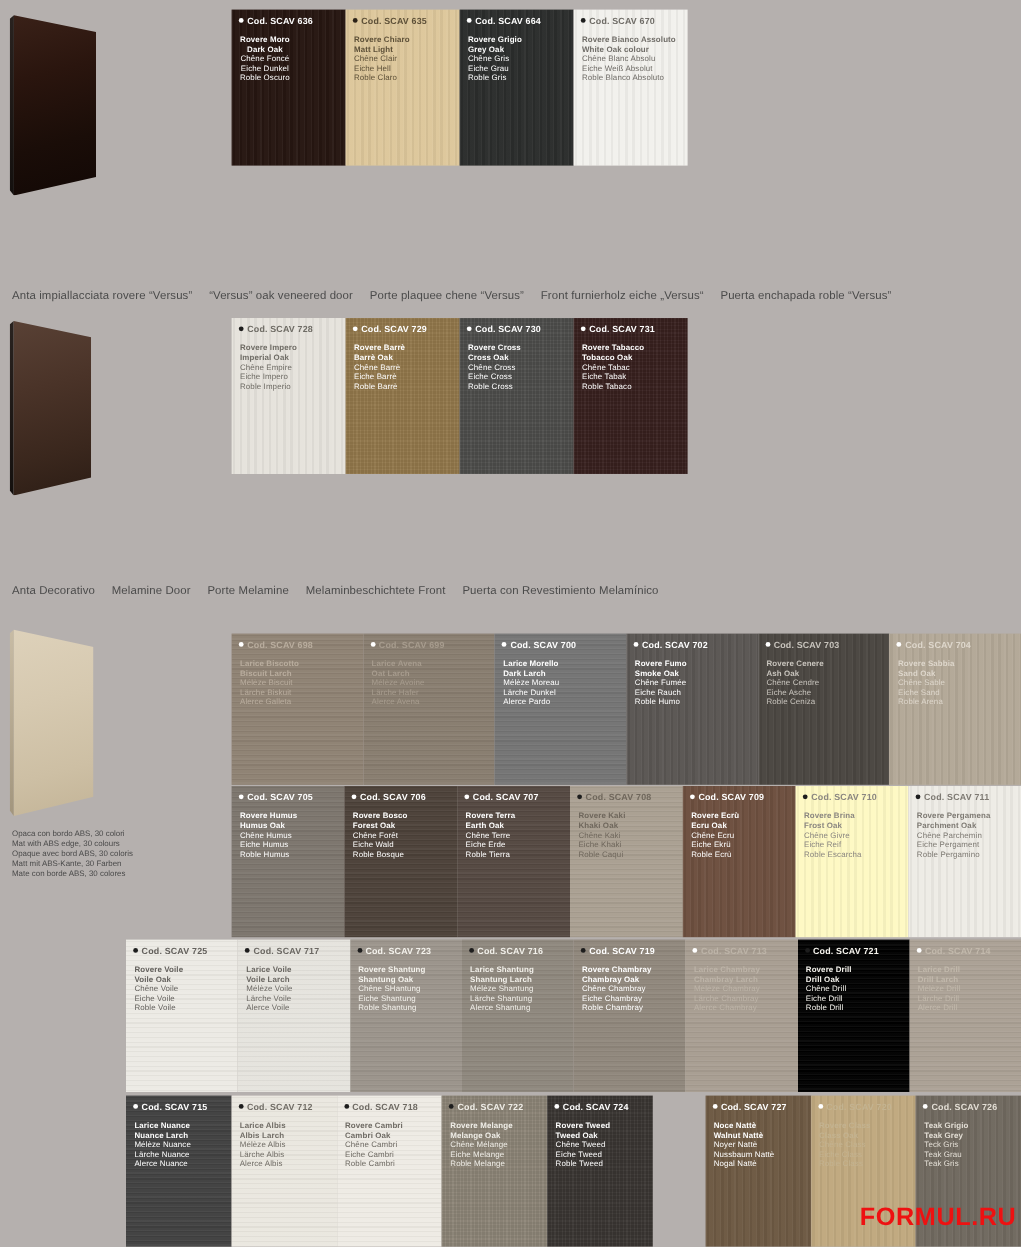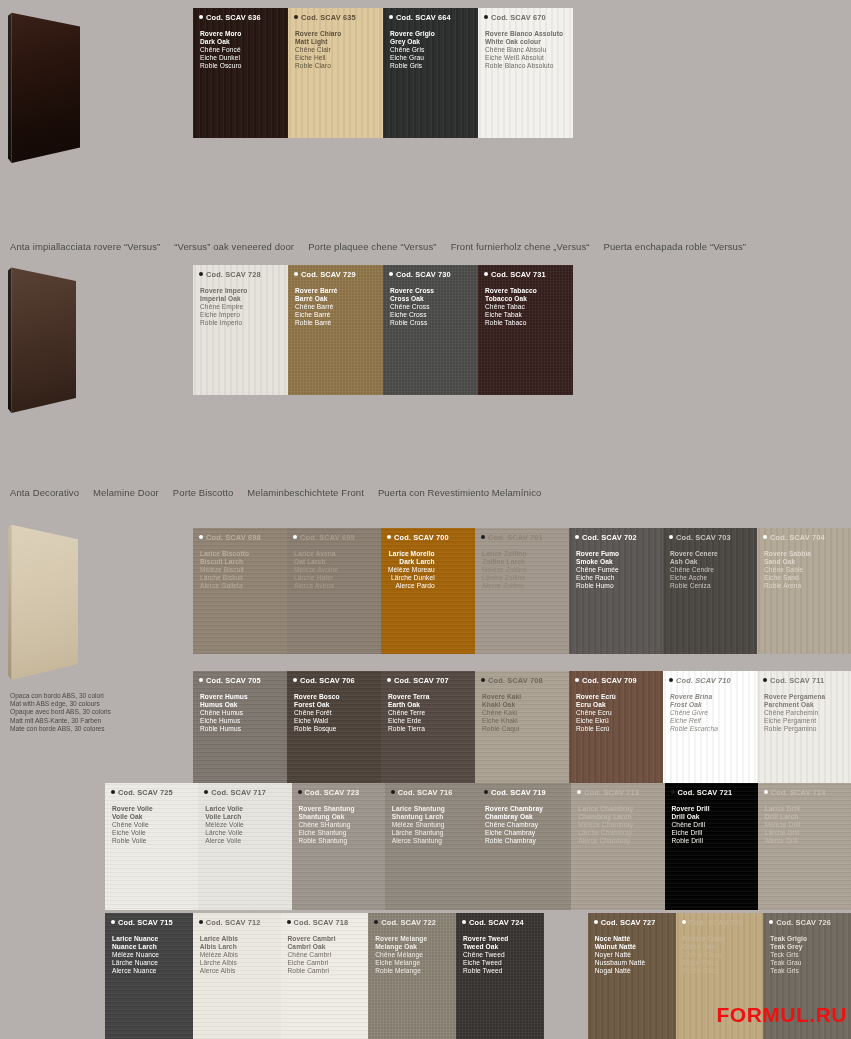--- a/index.html
+++ b/index.html
@@ -95,21 +95,21 @@
 <body style="background: rgb(181, 176, 174);">
 
 <div class="page">
 
   <div class="door" style="left:8px; top:8px; width:72px; height:155px;">
     <div class="edge"></div>
     <div class="panel" style="background:linear-gradient(165deg,#3b2219 0%,#2a150e 35%,#1a0d08 70%,#120805 100%);"></div>
   </div>
 
   <div class="grid" style="left:193px; top:8px; width:380px; height:130px;">
-      <div class="sw" style="flex: 1 1 0px; background: rgb(38, 22, 17);">
+      <div class="sw" style="flex: 1 1 0px; background: rgb(38, 22, 17); text-align: center;">
         <div class="grain v"></div>
         <div class="code" style="color: rgb(255, 255, 255);"><span class="dot" style="background: rgb(255, 255, 255);"></span>Cod. SCAV 636</div>
         <div class="names" style="color: rgb(255, 255, 255);">
           <div>Rovere Moro</div>
           <div>Dark Oak</div>
           <div>Chêne Foncé</div>
           <div>Eiche Dunkel</div>
           <div>Roble Oscuro</div>
         </div>
       </div>
@@ -141,21 +141,21 @@
         <div class="names" style="color: rgb(111, 108, 103);">
           <div>Rovere Bianco Assoluto</div>
           <div>White Oak colour</div>
           <div>Chêne Blanc Absolu</div>
           <div>Eiche Weiß Absolut</div>
           <div>Roble Blanco Absoluto</div>
         </div>
       </div>
     </div>
 
-  <div class="caption" style="left:10px; top:241px;"><span>Anta impiallacciata rovere “Versus”</span><span>“Versus” oak veneered door</span><span>Porte plaquee chene “Versus”</span><span>Front furnierholz chene „Versus“</span><span>Puerta enchapada roble “Versus”</span></div>
+  <div class="caption" style="left:10px; top:241px;"><span>Anta impiallacciata rovere “Versus”</span><span>“Versus” oak veneered door</span><span>Porte plaquee chene “Versus”</span><span>Front furnierholz eiche „Versus“</span><span>Puerta enchapada roble “Versus”</span></div>
 
   <div class="door" style="left:8px; top:263px; width:68px; height:150px;">
     <div class="edge"></div>
     <div class="panel" style="background:linear-gradient(165deg,#5a4236 0%,#4a3328 40%,#3a271d 75%,#2c1d15 100%);"></div>
   </div>
 
   <div class="grid" style="left:193px; top:265px; width:380px; height:130px;">
       <div class="sw" style="flex: 1 1 0px; background: rgb(230, 227, 220);">
         <div class="grain v"></div>
         <div class="code" style="color: rgb(110, 107, 100);"><span class="dot" style="background: rgb(29, 29, 29);"></span>Cod. SCAV 728</div>
@@ -195,21 +195,21 @@
         <div class="names" style="color: rgb(255, 255, 255);">
           <div>Rovere Tabacco</div>
           <div>Tobacco Oak</div>
           <div>Chêne Tabac</div>
           <div>Eiche Tabak</div>
           <div>Roble Tabaco</div>
         </div>
       </div>
     </div>
 
-  <div class="caption" style="left:10px; top:487px;"><span>Anta Decorativo</span><span>Melamine Door</span><span>Porte Biscotto</span><span>Melaminbeschichtete Front</span><span>Puerta con Revestimiento Melamínico</span></div>
+  <div class="caption" style="left:10px; top:487px;"><span>Anta Decorativo</span><span>Melamine Door</span><span>Porte Melamine</span><span>Melaminbeschichtete Front</span><span>Puerta con Revestimiento Melamínico</span></div>
 
   <div class="door" style="left:8px; top:520px; width:70px; height:160px;">
     <div class="edge" style="background:linear-gradient(180deg,#c9bda6,#a2957d);"></div>
     <div class="panel" style="background:linear-gradient(165deg,#ded2bb 0%,#d6c9b0 40%,#cdbfa4 75%,#c3b497 100%);"></div>
   </div>
 
   <div class="spec" style="left:10px; top:692px;">
       <div>Opaca con bordo ABS, 30 colori</div>
       <div>Mat with ABS edge, 30 colours</div>
       <div>Opaque avec bord ABS, 30 coloris</div>
@@ -233,40 +233,29 @@
         <div class="grain"></div>
         <div class="code" style="color: rgb(167, 156, 142);"><span class="dot" style="background: rgb(255, 255, 255);"></span>Cod. SCAV 699</div>
         <div class="names" style="color: rgb(167, 156, 142);">
           <div>Larice Avena</div>
           <div>Oat Larch</div>
           <div>Mélèze Avoine</div>
           <div>Lärche Hafer</div>
           <div>Alerce Avena</div>
         </div>
       </div>
-      <div class="sw" style="flex: 1 1 0px; background: #a16207; text-align: right;">
+      <div class="sw" style="flex: 1 1 0px; background: #737373;">
         <div class="grain"></div>
         <div class="code" style="color: rgb(255, 255, 255);"><span class="dot" style="background: rgb(255, 255, 255);"></span>Cod. SCAV 700</div>
         <div class="names" style="color: rgb(255, 255, 255);">
           <div>Larice Morello</div>
           <div>Dark Larch</div>
           <div>Mélèze Moreau</div>
           <div>Lärche Dunkel</div>
           <div>Alerce Pardo</div>
-        </div>
-      </div>
-      <div class="sw" style="flex: 1 1 0px; background: rgb(160, 150, 138);">
-        <div class="grain"></div>
-        <div class="code" style="color: rgb(142, 131, 118);"><span class="dot" style="background: rgb(29, 29, 29);"></span>Cod. SCAV 701</div>
-        <div class="names" style="color: rgb(142, 131, 118);">
-          <div>Larice Zolfino</div>
-          <div>Zolfino Larch</div>
-          <div>Mélèze Zolfino</div>
-          <div>Lärche Zolfino</div>
-          <div>Alerce Zolfino</div>
         </div>
       </div>
       <div class="sw" style="flex: 1 1 0px; background: rgb(90, 86, 83);">
         <div class="grain v"></div>
         <div class="code" style="color: rgb(255, 255, 255);"><span class="dot" style="background: rgb(255, 255, 255);"></span>Cod. SCAV 702</div>
         <div class="names" style="color: rgb(255, 255, 255);">
           <div>Rovere Fumo</div>
           <div>Smoke Oak</div>
           <div>Chêne Fumée</div>
           <div>Eiche Rauch</div>
@@ -290,21 +279,21 @@
         <div class="names" style="color: rgb(222, 215, 204);">
           <div>Rovere Sabbia</div>
           <div>Sand Oak</div>
           <div>Chêne Sable</div>
           <div>Eiche Sand</div>
           <div>Roble Arena</div>
         </div>
       </div>
     </div>
 
-  <div class="grid" style="left:193px; top:655px; width:658px; height:126px;margin-top:16px;">
+  <div class="grid" style="left:193px; top:655px; width:658px; height:126px;">
       <div class="sw" style="flex: 1 1 0px; background: rgb(123, 116, 108);">
         <div class="grain"></div>
         <div class="code" style="color: rgb(255, 255, 255);"><span class="dot" style="background: rgb(255, 255, 255);"></span>Cod. SCAV 705</div>
         <div class="names" style="color: rgb(255, 255, 255);">
           <div>Rovere Humus</div>
           <div>Humus Oak</div>
           <div>Chêne Humus</div>
           <div>Eiche Humus</div>
           <div>Roble Humus</div>
         </div>
@@ -346,21 +335,21 @@
         <div class="grain v"></div>
         <div class="code" style="color: rgb(255, 255, 255);"><span class="dot" style="background: rgb(255, 255, 255);"></span>Cod. SCAV 709</div>
         <div class="names" style="color: rgb(255, 255, 255);">
           <div>Rovere Ecrù</div>
           <div>Ecru Oak</div>
           <div>Chêne Ecru</div>
           <div>Eiche Ekrü</div>
           <div>Roble Ecrù</div>
         </div>
       </div>
-      <div class="sw" style="flex: 1 1 0px; background: #ffffff; font-style: italic;">
+      <div class="sw" style="flex: 1 1 0px; background: #fef9c3;">
         <div class="grain v"></div>
         <div class="code" style="color: rgb(138, 134, 128);"><span class="dot" style="background: rgb(29, 29, 29);"></span>Cod. SCAV 710</div>
         <div class="names" style="color: rgb(138, 134, 128);">
           <div>Rovere Brina</div>
           <div>Frost Oak</div>
           <div>Chêne Givre</div>
           <div>Eiche Reif</div>
           <div>Roble Escarcha</div>
         </div>
       </div>

